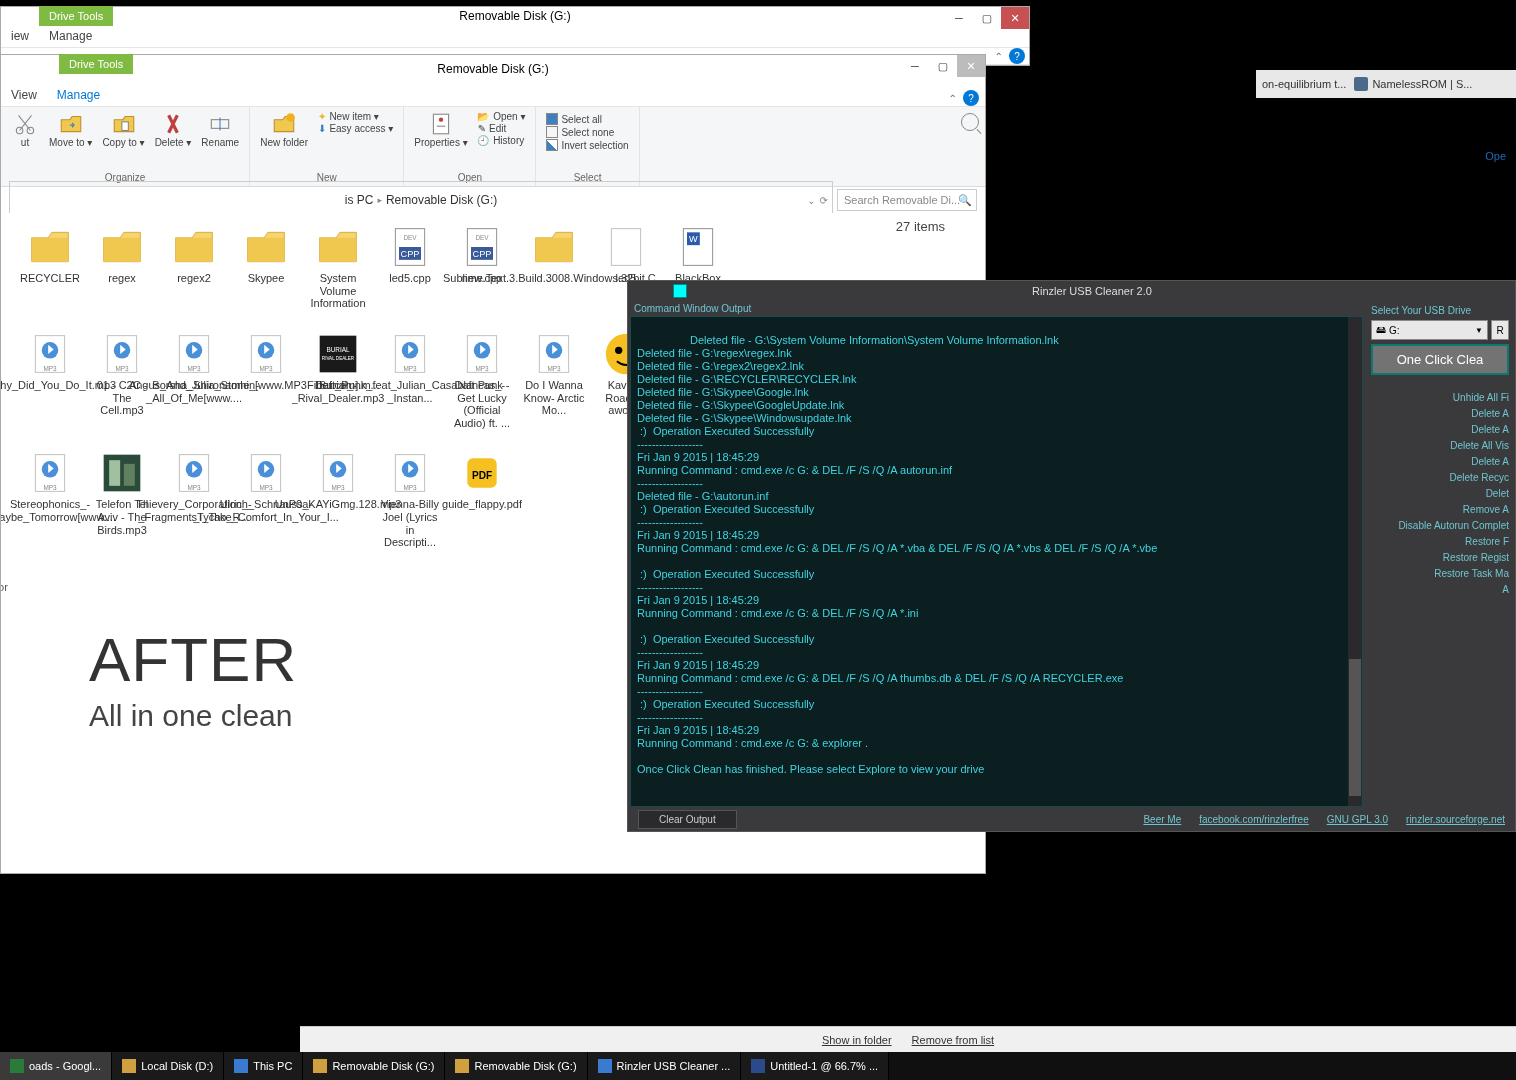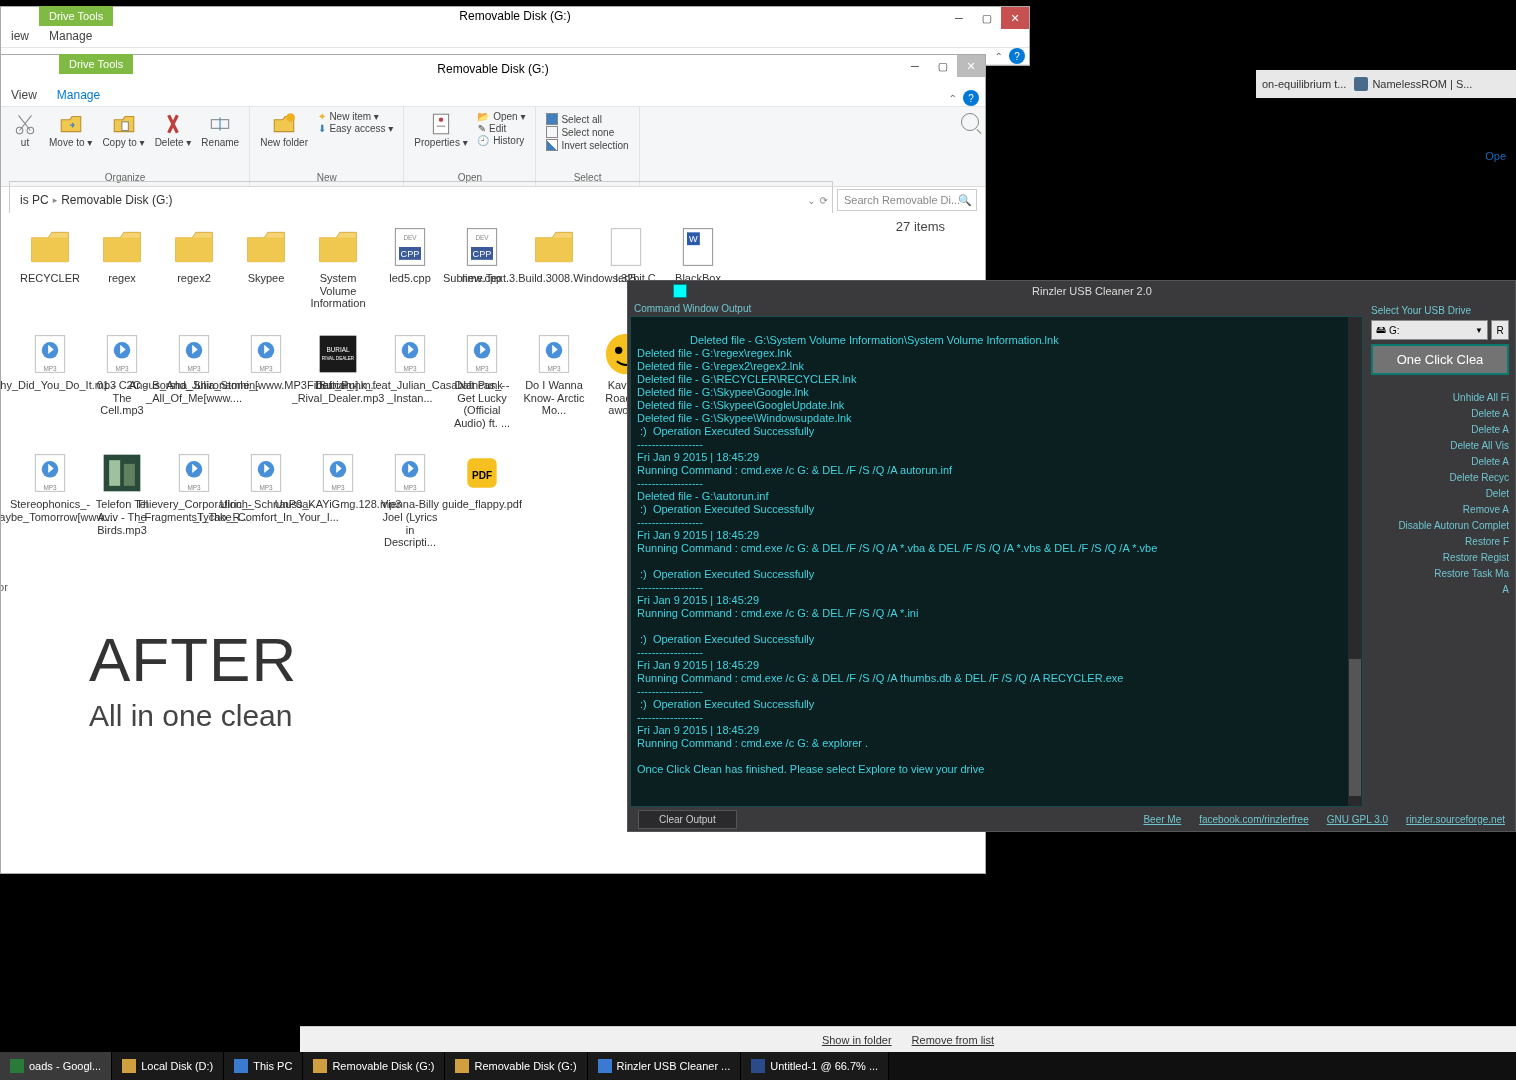--- a/index.html
+++ b/index.html
@@ -18,21 +18,21 @@
 .ribgroup { display:flex; flex-direction:column; align-items:center; padding:2px 6px; border-right:1px solid #e2e3e4; }
 .ribitems { display:flex; gap:2px; align-items:flex-start; }
 .ribbtn { display:flex; flex-direction:column; align-items:center; font-size:10px; color:#444; padding:2px 4px; min-width:36px; }
 .ribbtn svg { width:26px; height:26px; }
 .riblabel { font-size:10px; color:#666; margin-top:auto; padding:2px 0 1px; }
 .ribside { display:flex; flex-direction:column; gap:1px; font-size:10px; color:#444; padding:2px 4px; }
 .ribside div { display:flex; align-items:center; gap:3px; }
 .toolbar2 { height:24px; background:#fff; border-bottom:1px solid #e5e5e5; display:flex; align-items:center; justify-content:flex-end; padding:0 4px; gap:6px; }
 .helpicon { width:16px; height:16px; border-radius:50%; background:#0078d7; color:#fff; font-size:10px; display:flex; align-items:center; justify-content:center; }
 .breadcrumb { height:26px; display:flex; align-items:center; padding:0 8px; gap:4px; }
-.bcbox { flex:1; border:1px solid #ccc; height:38px; display:flex; align-items:center; padding:0 10px; font-size:12px; color:#333; position:relative; }
+.bcbox { flex:1; border:1px solid #ccc; height:38px; display:flex; align-items:center; padding:0 10px; font-size:12px; color:#333; position:relative;justify-content:center; }
 .bcbox .arrow { color:#888; margin:0 4px; font-size:9px; }
 .bcbox .dd { position:absolute; right:4px; display:flex; gap:4px; color:#888; font-size:10px; }
 .searchbox { width:140px; border:1px solid #ccc; height:22px; display:flex; align-items:center; padding:9px 6px; font-size:11px; color:#888; position:relative; }
 .filepane { flex:1; background:#fff; padding:10px 16px; overflow:auto; position:relative; }
 .itemgrid { display:flex; flex-wrap:wrap; gap:6px 6px; align-content:flex-start; }
 .fileitem { width:66px; display:flex; flex-direction:column; align-items:center; font-size:11px; color:#333; text-align:center; cursor:pointer; padding:2px; }
 .fileitem .ico { width:44px; height:44px; display:flex; align-items:center; justify-content:center; margin-bottom:3px; }
 .fileitem .lbl { line-height:1.15; word-wrap:break-word; max-height:56px; overflow:hidden; }
 .itemcount { position:absolute; right:40px; top:6px; font-size:13px; color:#444; }
 .aftertext { position:absolute; left:88px; bottom:140px; }

